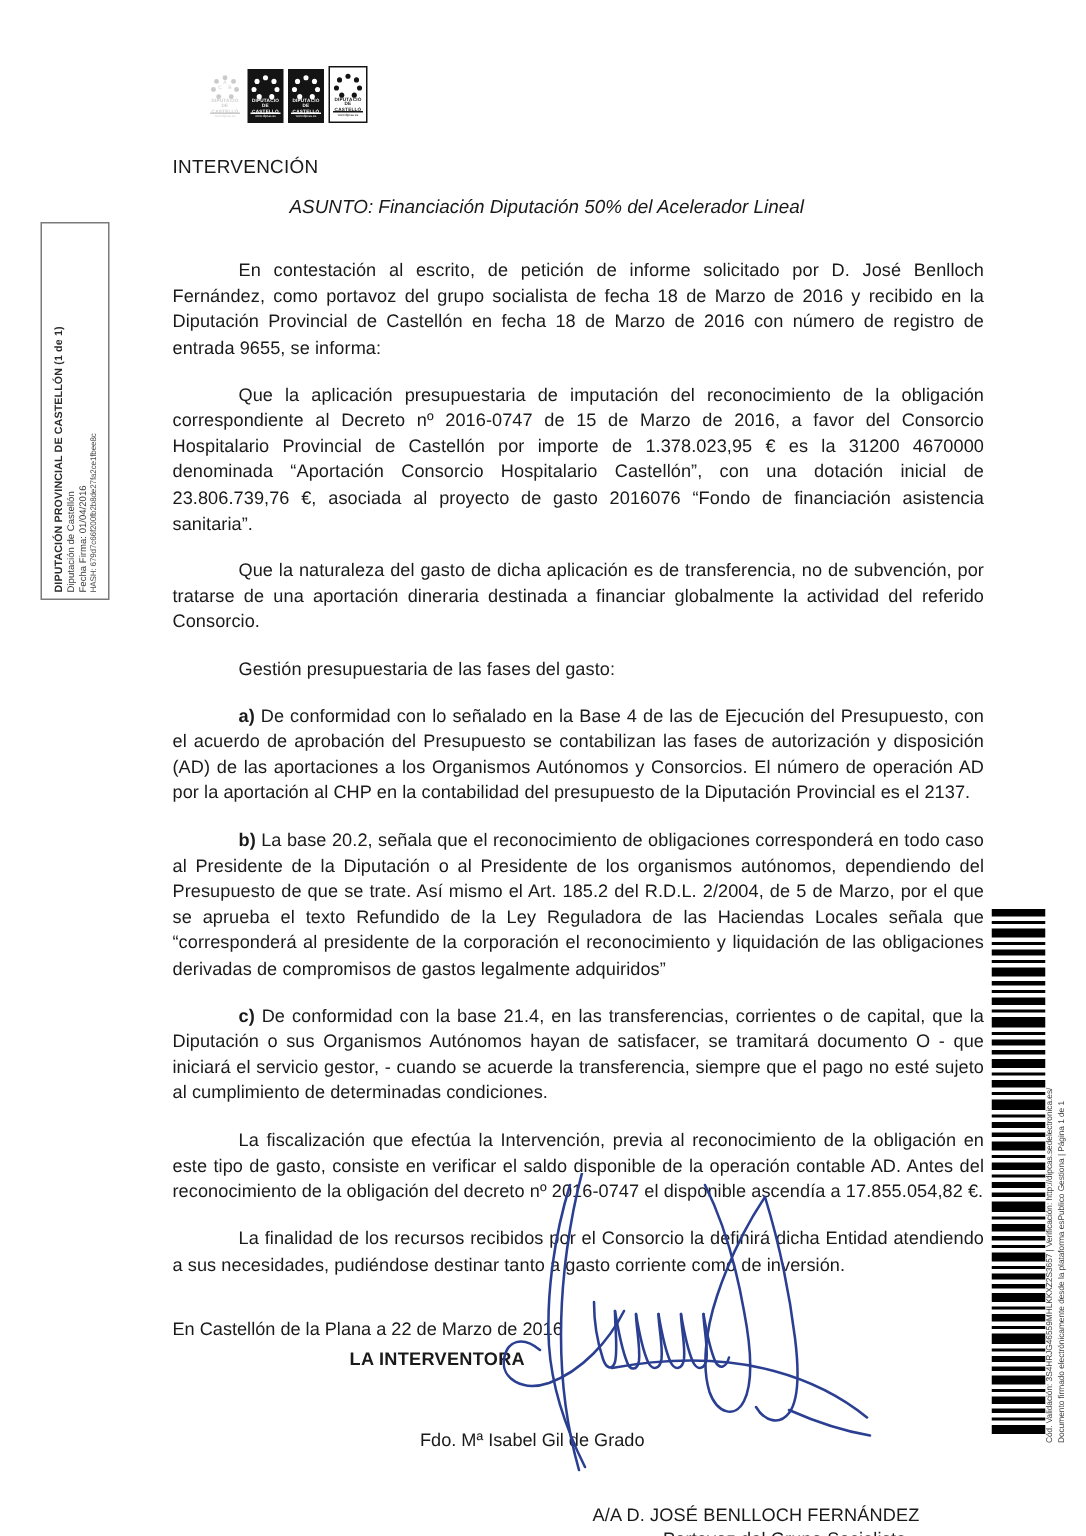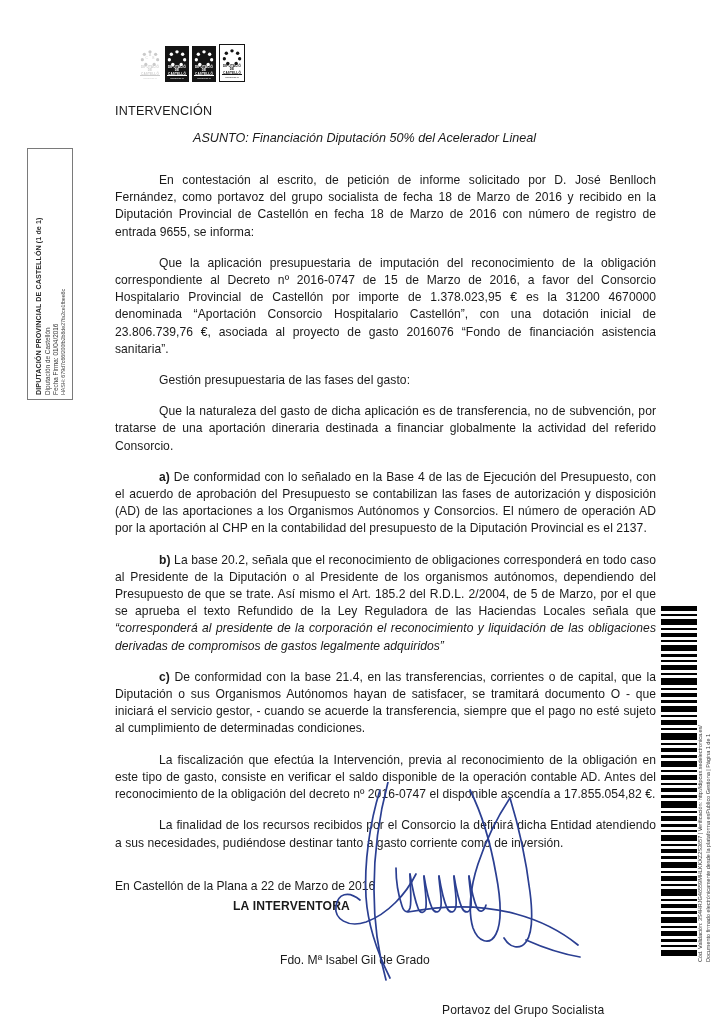--- a/index.html
+++ b/index.html
@@ -183,21 +183,21 @@
   }
   p.para {
     font-size: 12.1px;
     line-height: 17.2px;
     text-align: justify;
     margin: 0 4px 14px 0;
     text-indent: 44px;
     letter-spacing: 0.05px;
   }
   p.para .b { font-weight: bold; }
-  p.para .it { font-style: italic; }
+  p.para .it { }
 
   .closing {
     font-size: 12.1px;
     line-height: 17.2px;
     margin: 26px 0 0 0;
   }
   .interventora {
     font-size: 12.1px;
     line-height: 17.2px;
     margin: 3px 0 0 118px;
@@ -389,37 +389,38 @@
     </div>
   </div>
 
   <div class="doc">
 
     <div class="heading">INTERVENCIÓN</div>
     <div class="asunto">ASUNTO: Financiación Diputación 50% del Acelerador Lineal</div>
 
     <p class="para">En contestación al escrito, de petición de informe solicitado por D. José Benlloch Fernández, como portavoz del grupo socialista de fecha 18 de Marzo de 2016 y recibido en la Diputación Provincial de Castellón en fecha 18 de Marzo de 2016 con número de registro de entrada 9655, se informa:</p>
     <p class="para">Que la aplicación presupuestaria de imputación del reconocimiento de la obligación correspondiente al Decreto nº 2016-0747 de 15 de Marzo de 2016, a favor del Consorcio Hospitalario Provincial de Castellón por importe de 1.378.023,95 € es la 31200 4670000 denominada “Aportación Consorcio Hospitalario Castellón”, con una dotación inicial de 23.806.739,76 €, asociada al proyecto de gasto 2016076 “Fondo de financiación asistencia sanitaria”.</p>
+    <p class="para">Que la naturaleza del gasto de dicha aplicación es de transferencia, no de subvención, por tratarse de una aportación dineraria destinada a financiar globalmente la actividad del referido Consorcio.</p>
     <p class="para">Gestión presupuestaria de las fases del gasto:</p>
-    <p class="para">Que la naturaleza del gasto de dicha aplicación es de transferencia, no de subvención, por tratarse de una aportación dineraria destinada a financiar globalmente la actividad del referido Consorcio.</p>
 
     <p class="para"><span class="b">a)</span><span> De conformidad con lo señalado en la Base 4 de las de Ejecución del Presupuesto, con el acuerdo de aprobación del Presupuesto se contabilizan las fases de autorización y disposición (AD) de las aportaciones a los Organismos Autónomos y Consorcios. El número de operación AD por la aportación al CHP en la contabilidad del presupuesto de la Diputación Provincial es el 2137.</span></p>
 
     <p class="para"><span class="b">b)</span><span> La base 20.2, señala que el reconocimiento de obligaciones corresponderá en todo caso al Presidente de la Diputación o al Presidente de los organismos autónomos, dependiendo del Presupuesto de que se trate. Así mismo el Art. 185.2 del R.D.L. 2/2004, de 5 de Marzo, por el que se aprueba el texto Refundido de la Ley Reguladora de las Haciendas Locales señala que </span><span class="it">“corresponderá al presidente de la corporación el reconocimiento y liquidación de las obligaciones derivadas de compromisos de gastos legalmente adquiridos”</span></p>
 
     <p class="para"><span class="b">c)</span><span> De conformidad con la base 21.4, en las transferencias, corrientes o de capital, que la Diputación o sus Organismos Autónomos hayan de satisfacer, se tramitará documento O - que iniciará el servicio gestor, - cuando se acuerde la transferencia, siempre que el pago no esté sujeto al cumplimiento de determinadas condiciones.</span></p>
 
     <p class="para">La fiscalización que efectúa la Intervención, previa al reconocimiento de la obligación en este tipo de gasto, consiste en verificar el saldo disponible de la operación contable AD. Antes del reconocimiento de la obligación del decreto nº 2016-0747 el disponible ascendía a 17.855.054,82 €.</p>
     <p class="para">La finalidad de los recursos recibidos por el Consorcio la definirá dicha Entidad atendiendo a sus necesidades, pudiéndose destinar tanto a gasto corriente como de inversión.</p>
 
     <div class="closing">En Castellón de la Plana a 22 de Marzo de 2016</div>
     <div class="interventora">LA INTERVENTORA</div>
     <div class="fdo">Fdo. Mª Isabel Gil de Grado</div>
 
     <div class="recipient">
+      <div class="r1">A/A D. JOSÉ BENLLOCH FERNÁNDEZ</div>
       <div class="r2">Portavoz del Grupo Socialista</div>
     </div>
   </div>
 
   <svg class="signature" viewBox="0 0 260 200">
     <g fill="none" stroke="#2b3f92" stroke-width="1.7" stroke-linecap="round" stroke-linejoin="round">
       <path d="M58 0 C50 30, 44 70, 44 108 C44 140, 48 170, 56 198"></path>
       <path d="M50 8 C40 40, 34 80, 36 115 C38 145, 48 172, 60 196"></path>
       <path d="M30 118 C18 108, 8 112, 6 124 C4 137, 18 146, 36 140 C58 132, 76 112, 86 92"></path>
       <path d="M66 86 C66 100, 68 112, 72 124 C74 130, 78 132, 80 126 C82 118, 80 104, 80 92"></path>

